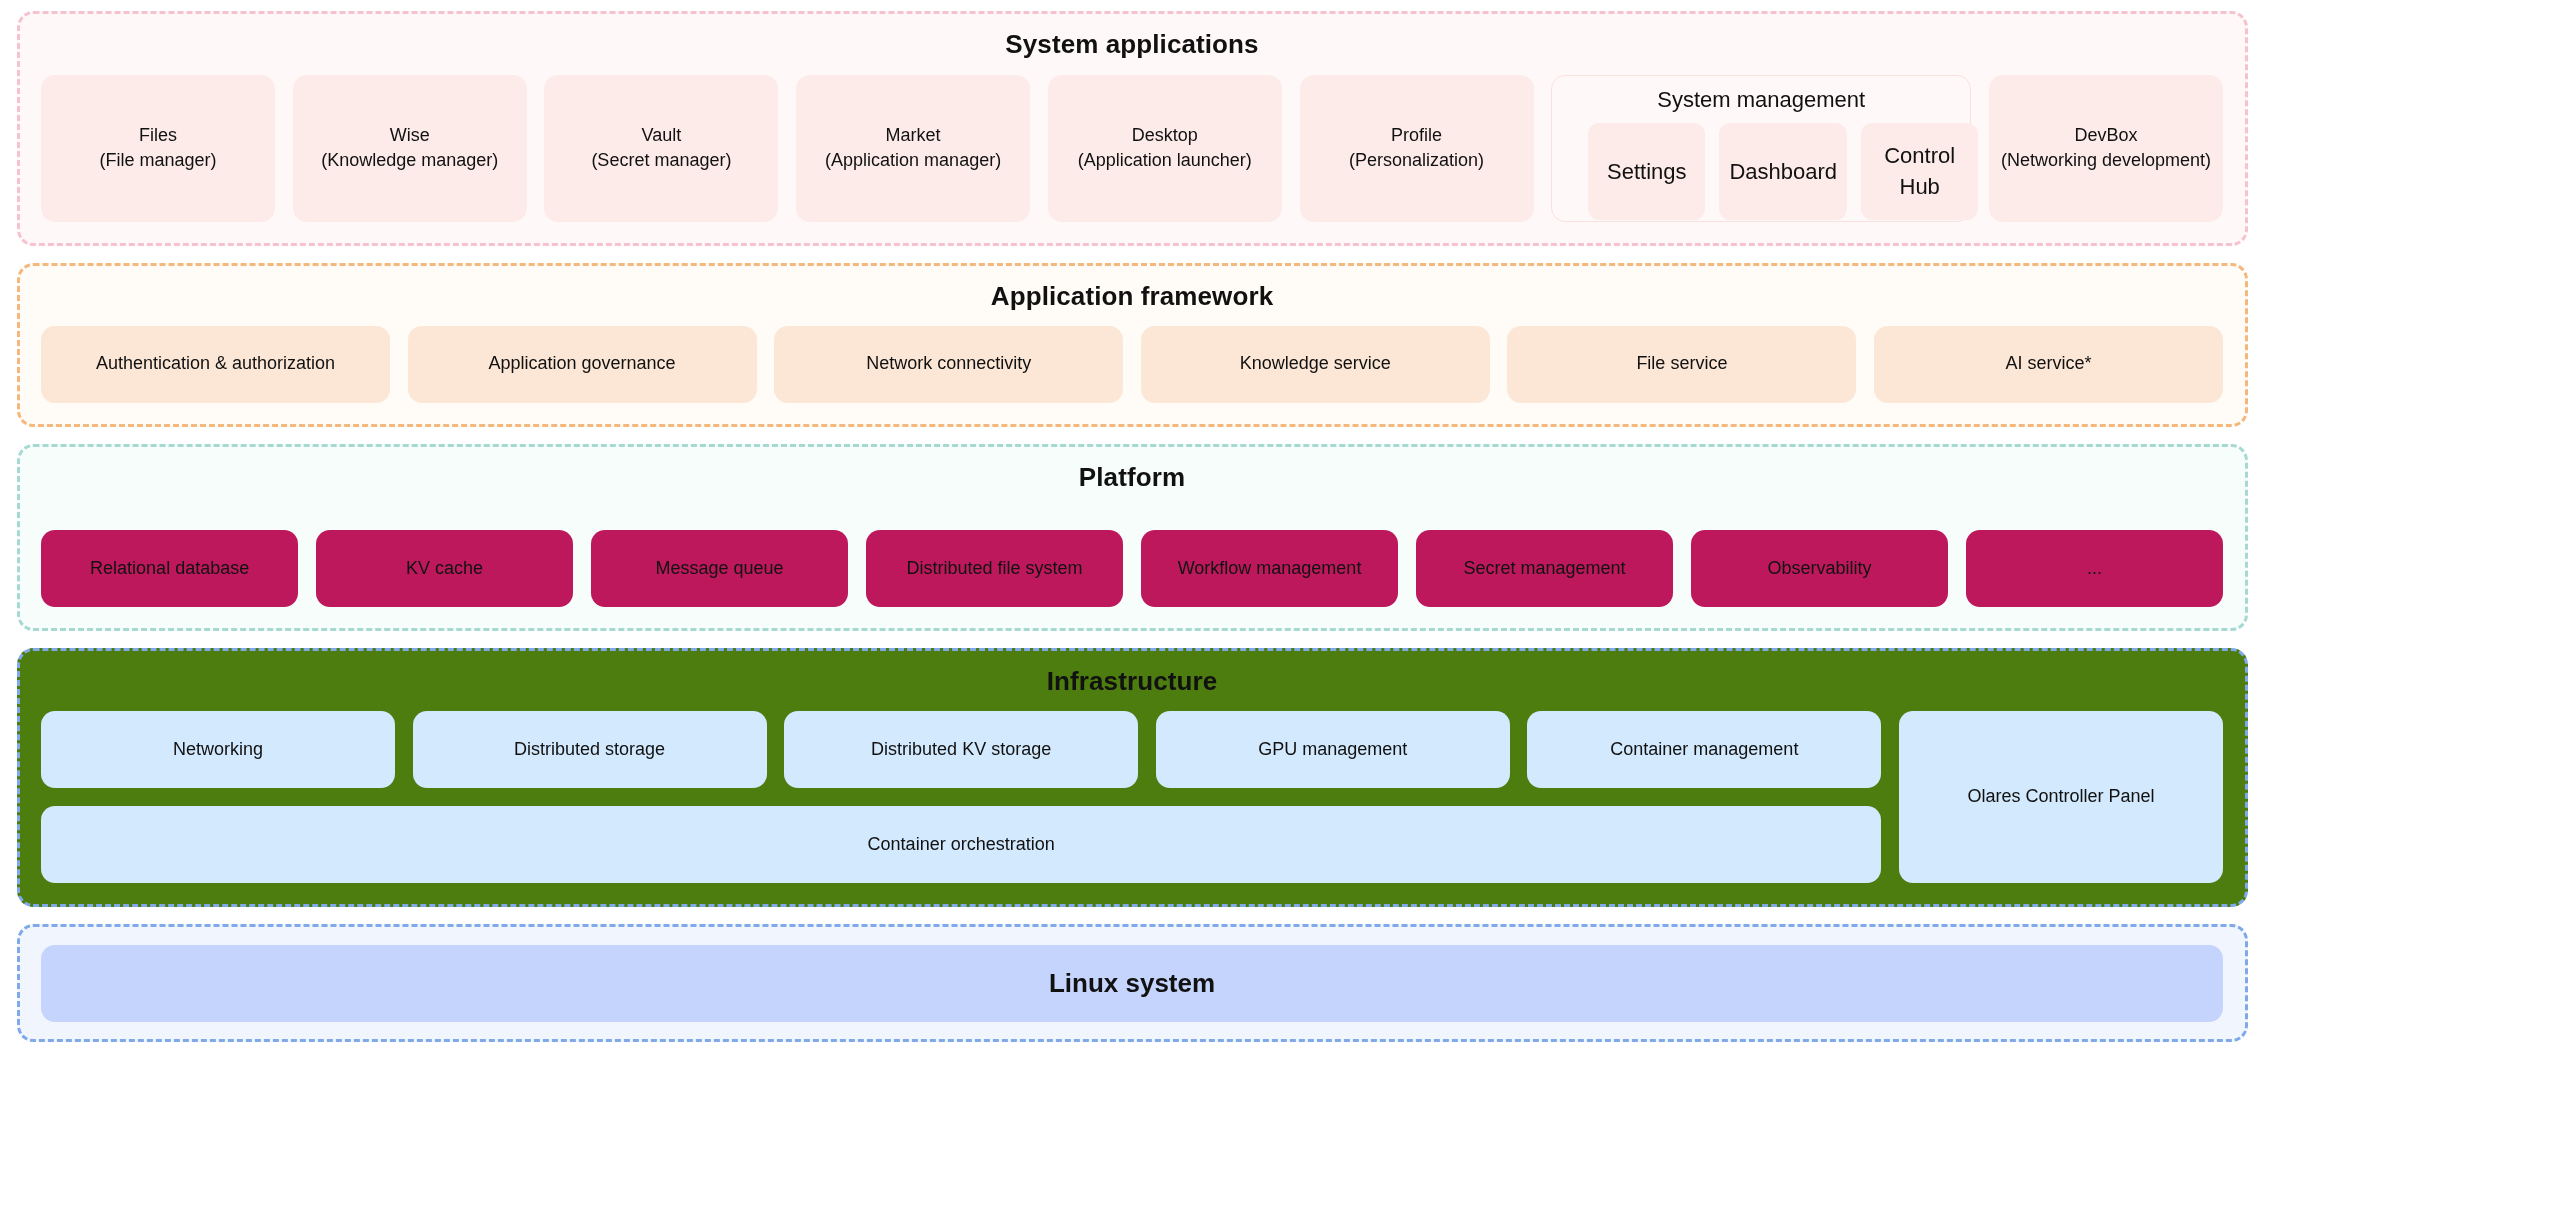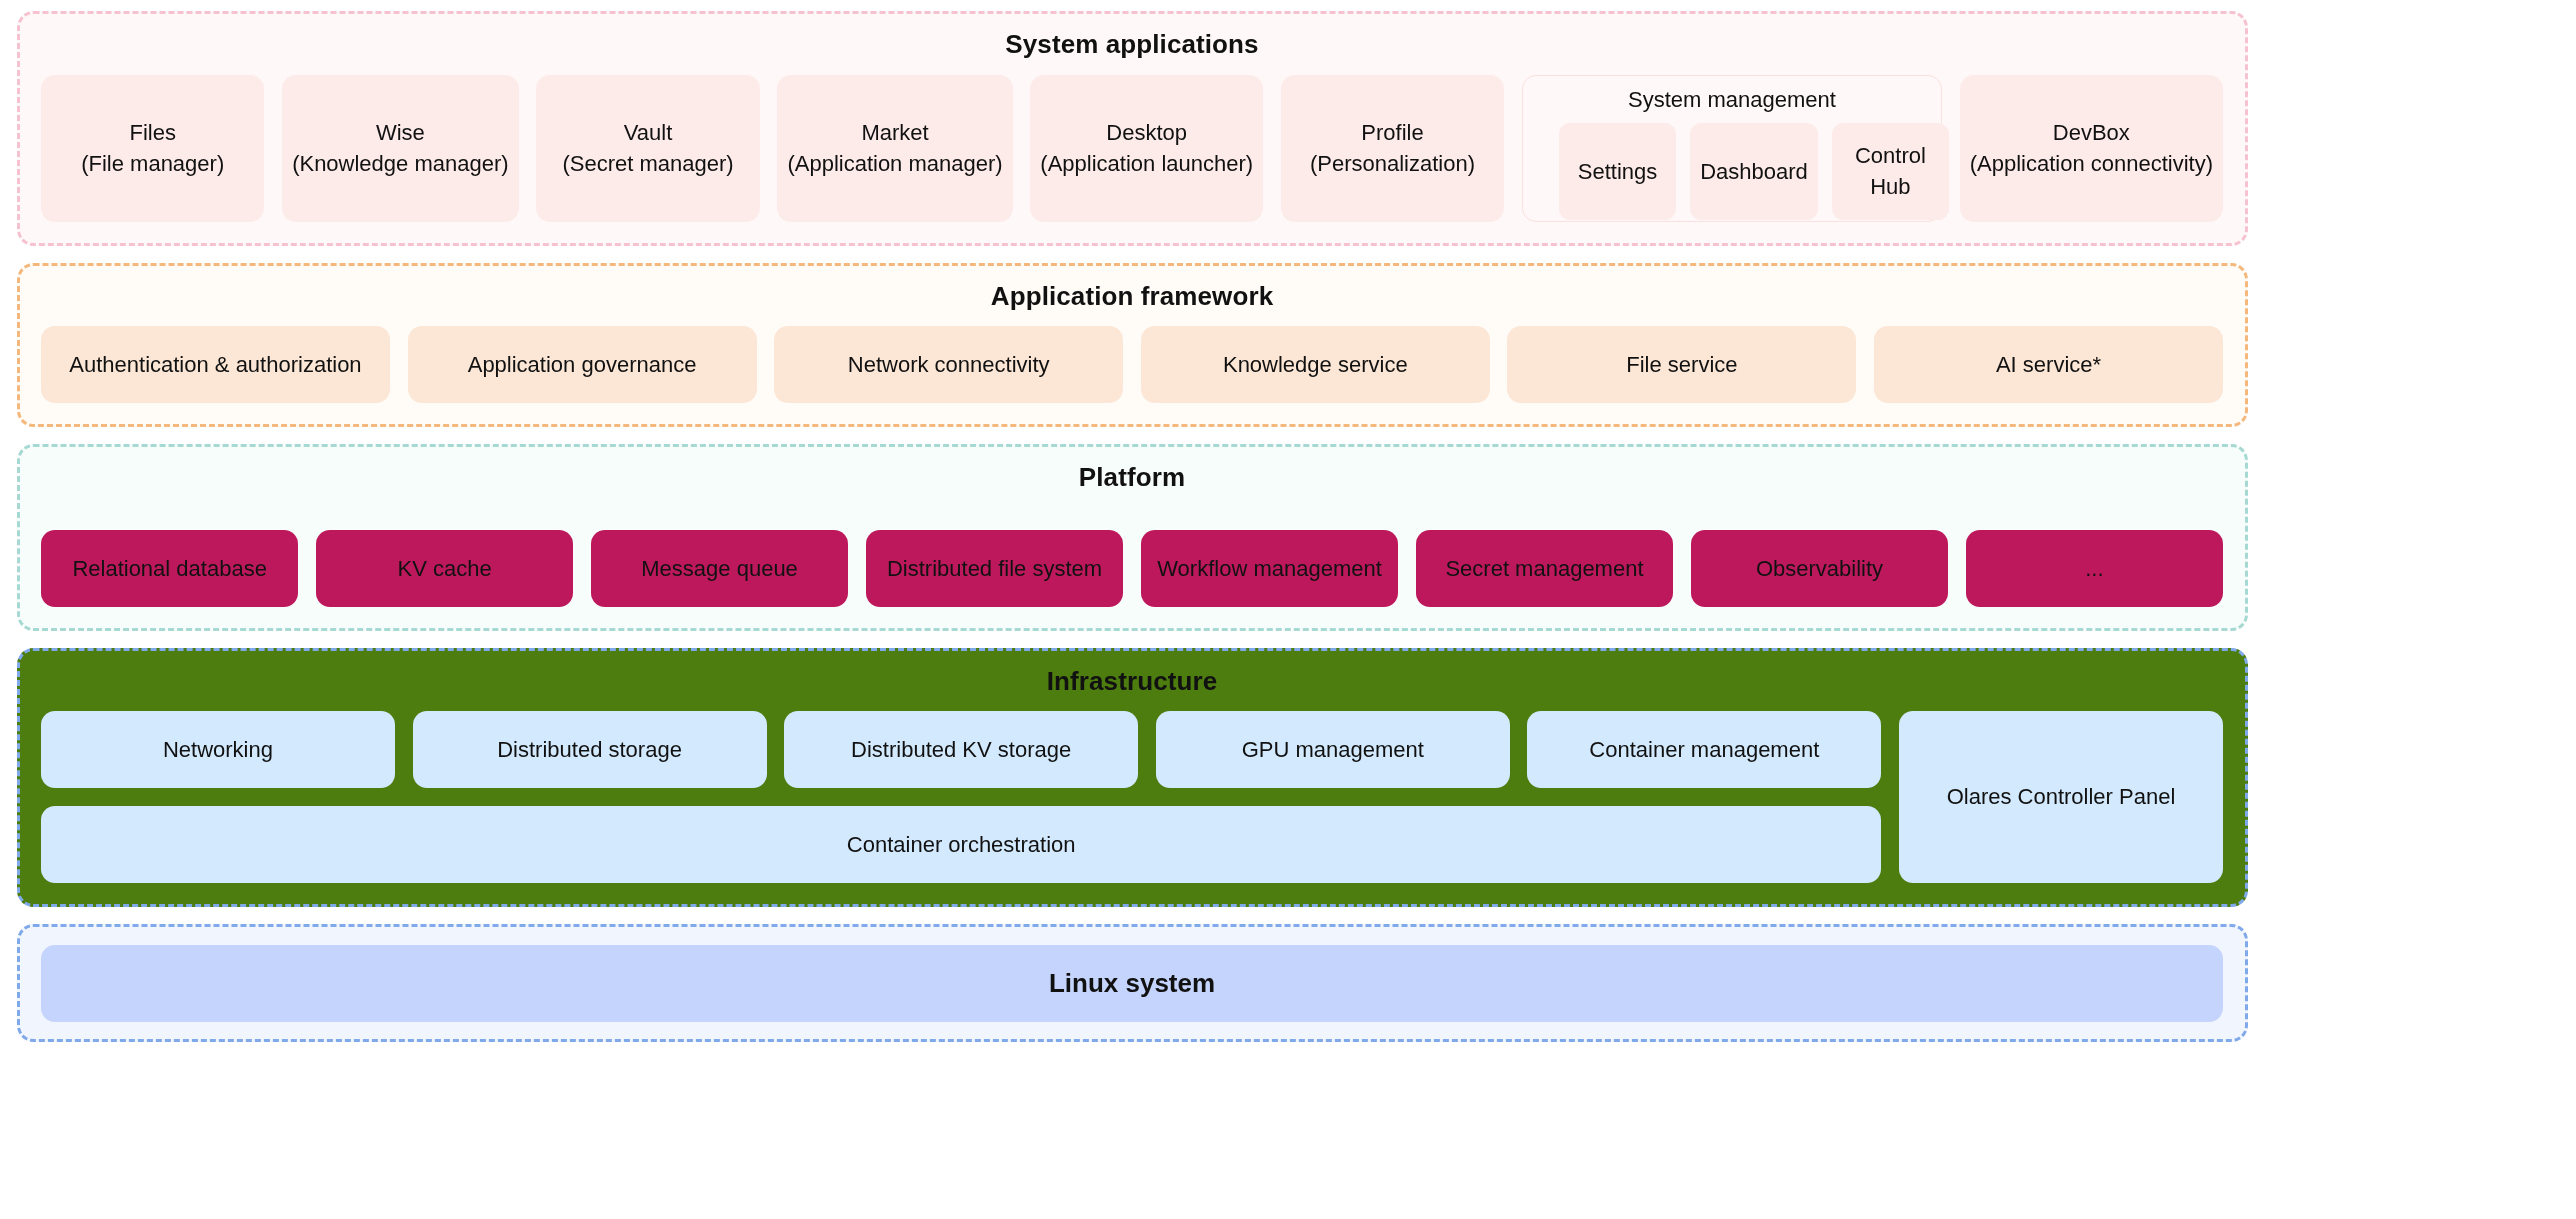--- a/index.html
+++ b/index.html
@@ -48,21 +48,21 @@
 
   
   .card {
     border-radius: 14px;
     display: flex;
     flex-direction: column;
     align-items: center;
     justify-content: center;
     text-align: center;
     color: #111111;
-    font-size: 22px;
+    font-size: 18px;
     line-height: 1.42;
     padding: 7.6px 10px;
     flex: 1 1 0;
   }
   .card .ln { display: block; white-space: pre; }
 
   
   .layer-apps {
     background: #FFF8F8;
     border-color: #F6C2CF;
@@ -209,21 +209,21 @@
         <div class="sysmgmt-title">System management</div>
         <div class="sysmgmt-row">
           <div class="card">Settings</div>
           <div class="card">Dashboard</div>
           <div class="card">Control Hub</div>
         </div>
       </div>
 
       <div class="card">
         <span class="ln">DevBox</span>
-        <span class="ln">(Application connectivity)</span>
+        <span class="ln">(Networking development)</span>
       </div>
 
     </div>
   </section>
 
   <section class="layer layer-framework">
     <div class="layer-title">Application framework</div>
     <div class="row">
       <div class="card">Authentication &amp; authorization</div>
       <div class="card">Application governance</div>

